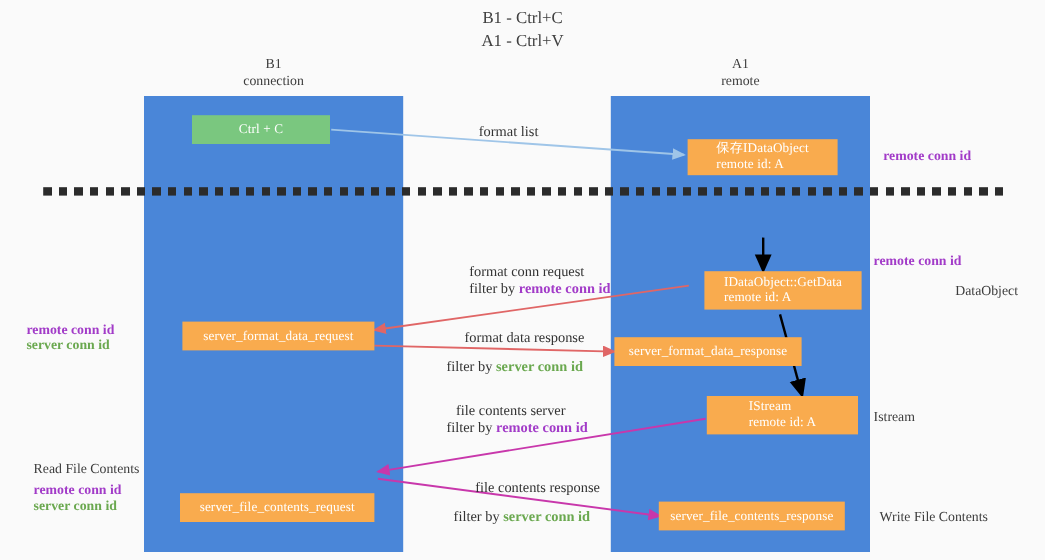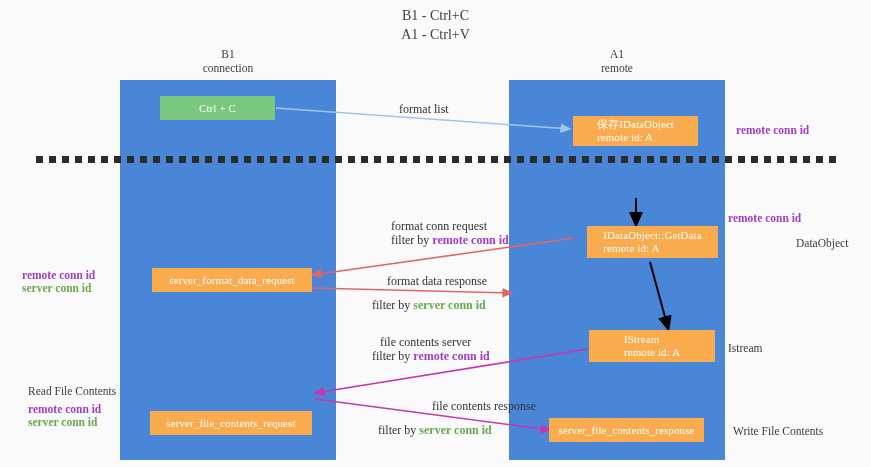--- a/index.html
+++ b/index.html
@@ -141,20 +141,21 @@
 
   <div class="node orange" style="left:573px; top:116px; width:125px; height:30px;">保存IDataObject
 remote id: A</div>
 
 
   <div class="node orange" style="left:571px; top:226px; width:131px; height:32px;margin-left:16px;">IDataObject::GetData
 remote id: A</div>
 
   <div class="node orange" style="left:152px; top:268px; width:160px; height:24px;">server_format_data_request</div>
 
+  <div class="node orange" style="left:512px; top:281px; width:156px; height:24px;">server_format_data_response</div>
 
   <div class="node orange" style="left:589px; top:330px; width:126px; height:32px;">IStream
 remote id: A</div>
 
   <div class="node orange" style="left:150px; top:385px; width:162px; height:24px;margin-top:26px;">server_file_contents_request</div>
 
   <div class="node orange" style="left:549px; top:418px; width:155px; height:24px;">server_file_contents_response</div>
 
   <div class="edge-label" style="left:399px; top:102px;">format list</div>
 
@@ -166,21 +167,21 @@
   <div class="edge-label" style="left:387px; top:274px;">format data response</div>
   <div class="edge-label" style="left:372px; top:298px;">
     <span>filter by </span><span class="gr">server conn id</span>
   </div>
 
   <div class="edge-label" style="left:380px; top:335px;"><span>file contents server</span></div>
   <div class="edge-label" style="left:372px; top:349px;">
     <span>filter by </span><span class="pu">remote conn id</span>
   </div>
 
-  <div class="edge-label" style="left:396px; top:399px;margin-left:36px;">file contents response</div>
+  <div class="edge-label" style="left:396px; top:399px;">file contents response</div>
   <div class="edge-label" style="left:378px; top:423px;">
     <span>filter by </span><span class="gr">server conn id</span>
   </div>
 
   <div class="side-label purple" style="left:736px; top:123px;">remote conn id</div>
   <div class="side-label purple" style="left:728px; top:211px;">remote conn id</div>
   <div class="side-label" style="left:748px; top:236px;margin-left:48px;">DataObject</div>
   <div class="side-label" style="left:728px; top:341px;">Istream</div>
   <div class="side-label" style="left:733px; top:424px;">Write File Contents</div>
 

